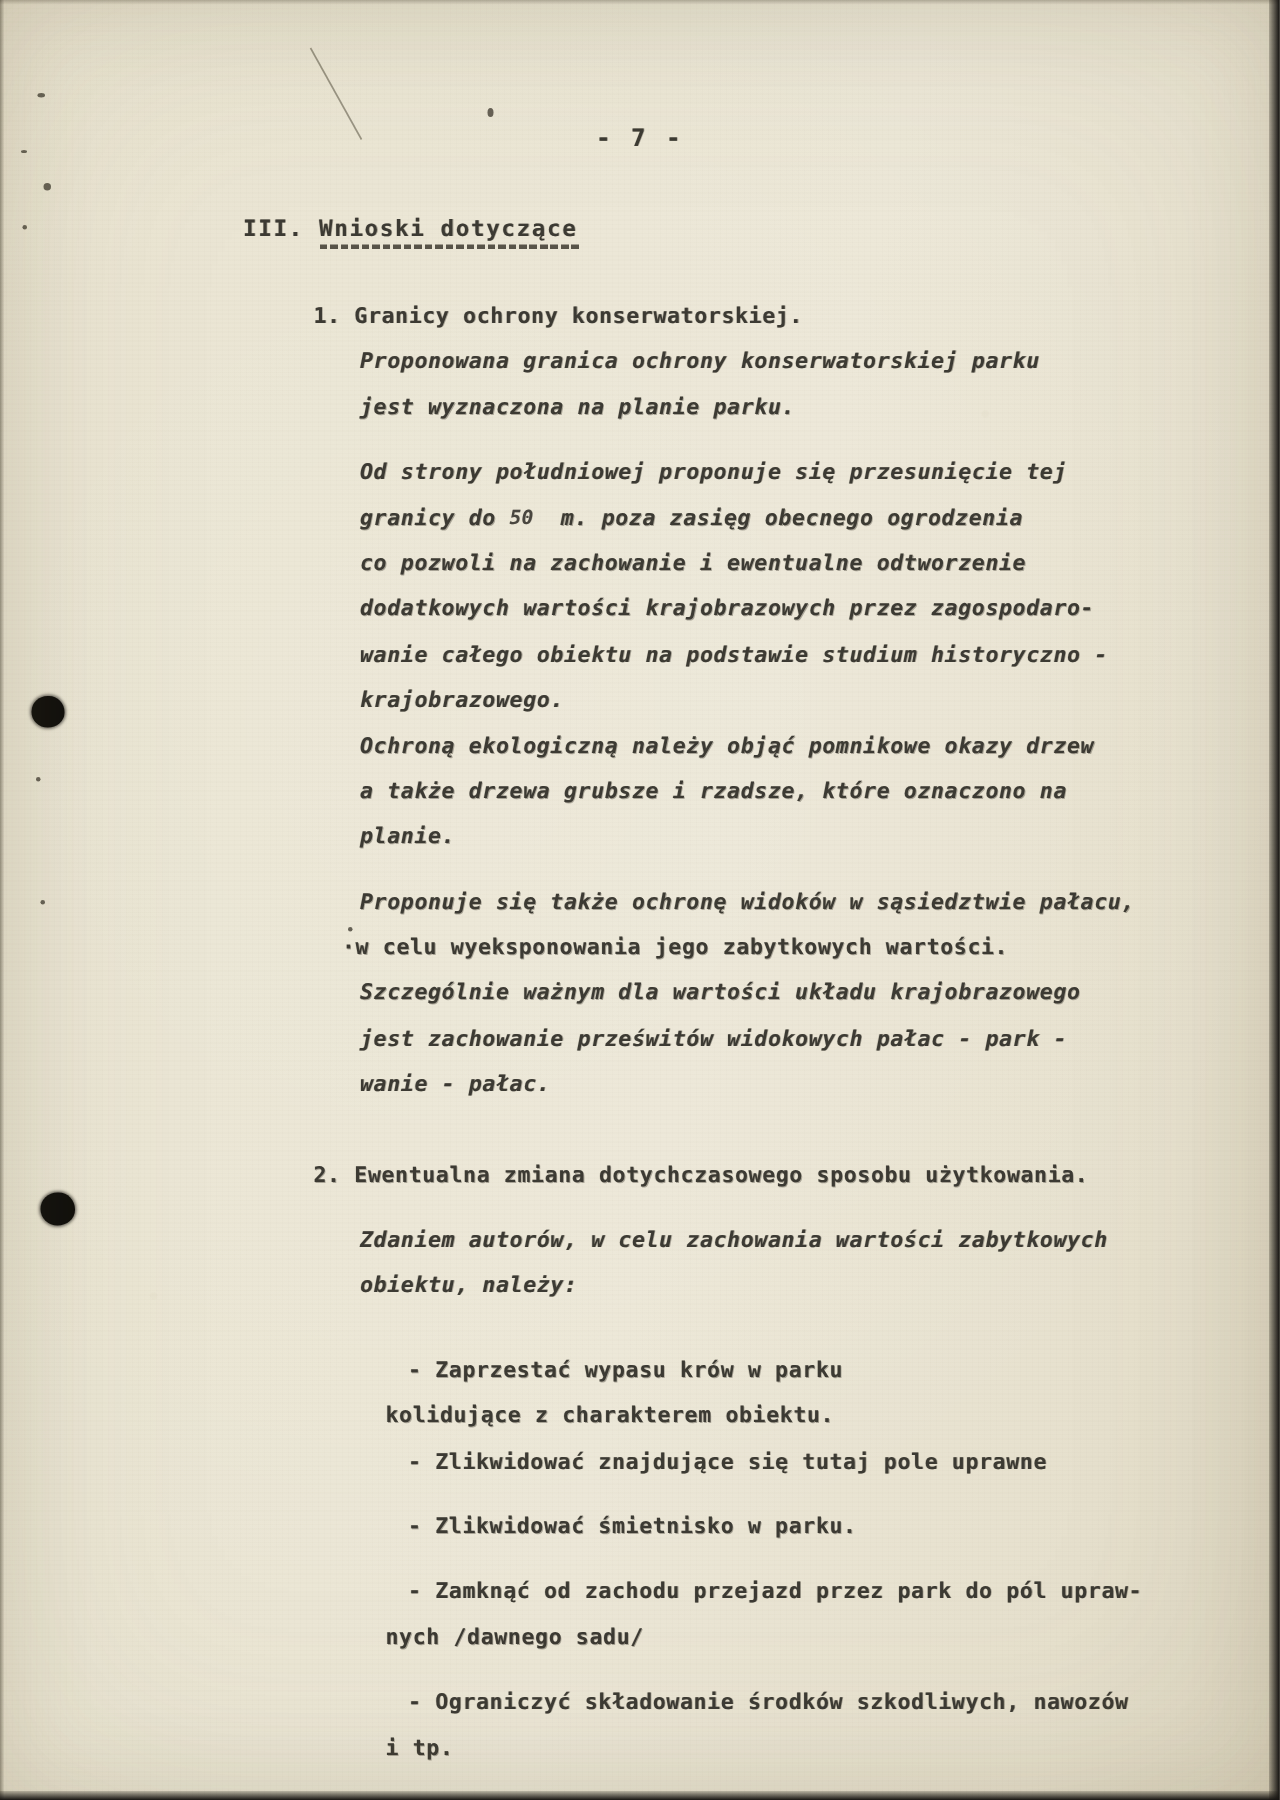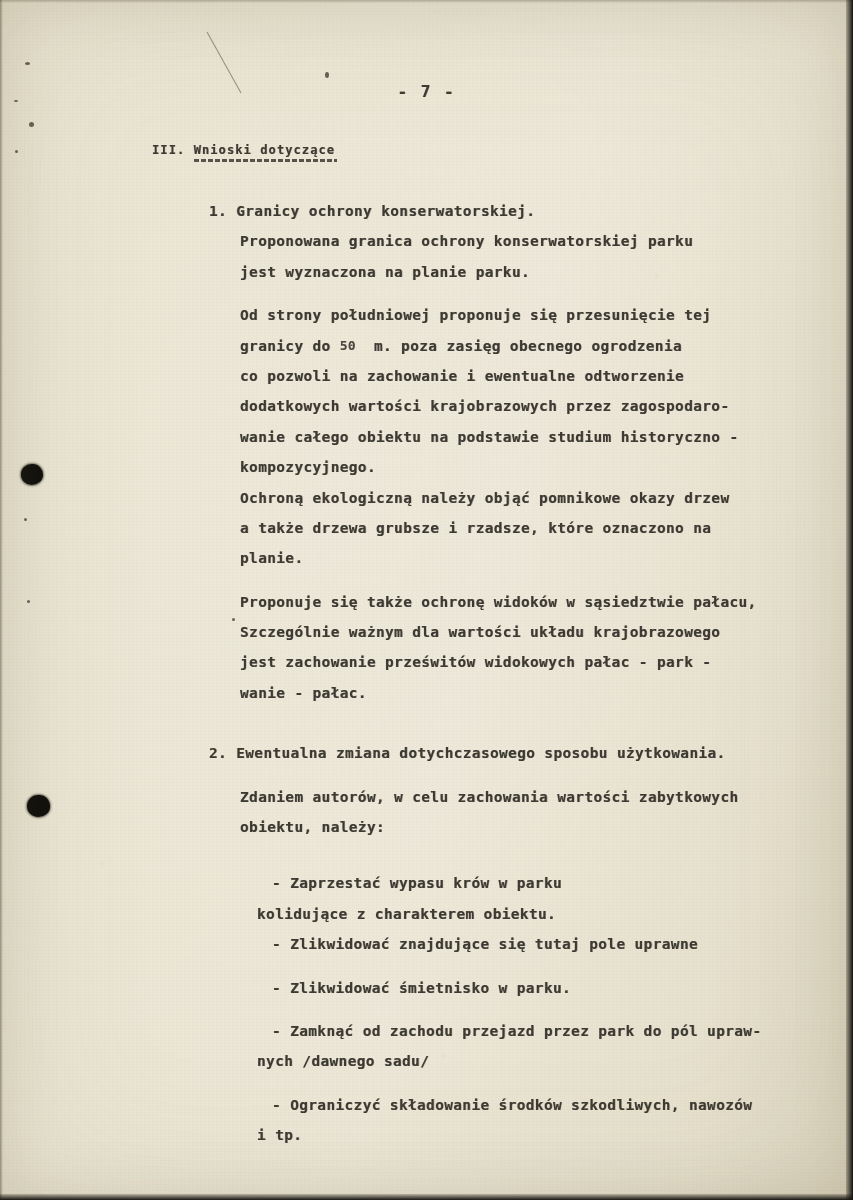--- a/index.html
+++ b/index.html
@@ -69,22 +69,22 @@
     left: 0;
     width: 853px;
     text-align: center;
     font-size: 16px;
     letter-spacing: 2px;
   }
 
   #heading {
     position: absolute;
     top: 143px;
-    left: 152px;
-    font-size: 12px;
+    left: 162px;
+    font-size: 15px;
     letter-spacing: 1.1px;
     white-space: nowrap;
   }
   #heading .hd-underlined {
     position: relative;
     padding-right: 2px;
   }
   #heading .hd-underlined::after {
     content: "";
     position: absolute;
@@ -104,21 +104,21 @@
     width: 792px;
     font-size: 14.4px;
   }
   .line {
     height: 30.4px;
     line-height: 30.4px;
     white-space: pre;
     font-size: 14.4px;
   }
   .ind-num   { padding-left: 209px; }   
-  .ind-text  { padding-left: 240px; }   
+  .ind-text  { padding-left: 240px; font-style: italic; }   
   .ind-bullet{ padding-left: 240px; margin-left: 32px; }   
   .ind-cont  { padding-left: 257px; }   
   .ind-dot   { padding-left: 228px; }   
   .gap-sm { height: 13px; }
   .gap-md { height: 26px; }
   .gap-lg { height: 30px; }
 
   
   .insert-sm {
     font-size: 13px;
@@ -188,29 +188,30 @@
     <div class="line ind-text">Proponowana granica ochrony konserwatorskiej parku</div>
     <div class="line ind-text">jest wyznaczona na planie parku.</div>
 
     <div class="gap-sm"></div>
 
     <div class="line ind-text">Od strony południowej proponuje się przesunięcie tej</div>
     <div class="line ind-text"><span>granicy do </span><span class="insert-sm">50</span><span>  m. poza zasięg obecnego ogrodzenia</span></div>
     <div class="line ind-text">co pozwoli na zachowanie i ewentualne odtworzenie</div>
     <div class="line ind-text">dodatkowych wartości krajobrazowych przez zagospodaro-</div>
     <div class="line ind-text">wanie całego obiektu na podstawie studium historyczno -</div>
-    <div class="line ind-text">kompozycyjnego.</div>
+    <div class="line ind-text">krajobrazowego.</div>
 
     <div class="line ind-text">Ochroną ekologiczną należy objąć pomnikowe okazy drzew</div>
     <div class="line ind-text">a także drzewa grubsze i rzadsze, które oznaczono na</div>
     <div class="line ind-text">planie.</div>
 
     <div class="gap-sm"></div>
 
     <div class="line ind-text">Proponuje się także ochronę widoków w sąsiedztwie pałacu,</div>
+    <div class="line ind-dot">·<span>w celu wyeksponowania jego zabytkowych wartości.</span></div>
     <div class="line ind-text">Szczególnie ważnym dla wartości układu krajobrazowego</div>
     <div class="line ind-text">jest zachowanie prześwitów widokowych pałac - park -</div>
     <div class="line ind-text">wanie - pałac.</div>
 
     <div class="gap-lg"></div>
 
     <div class="line ind-num">2. Ewentualna zmiana dotychczasowego sposobu użytkowania.</div>
 
     <div class="gap-sm"></div>
 

